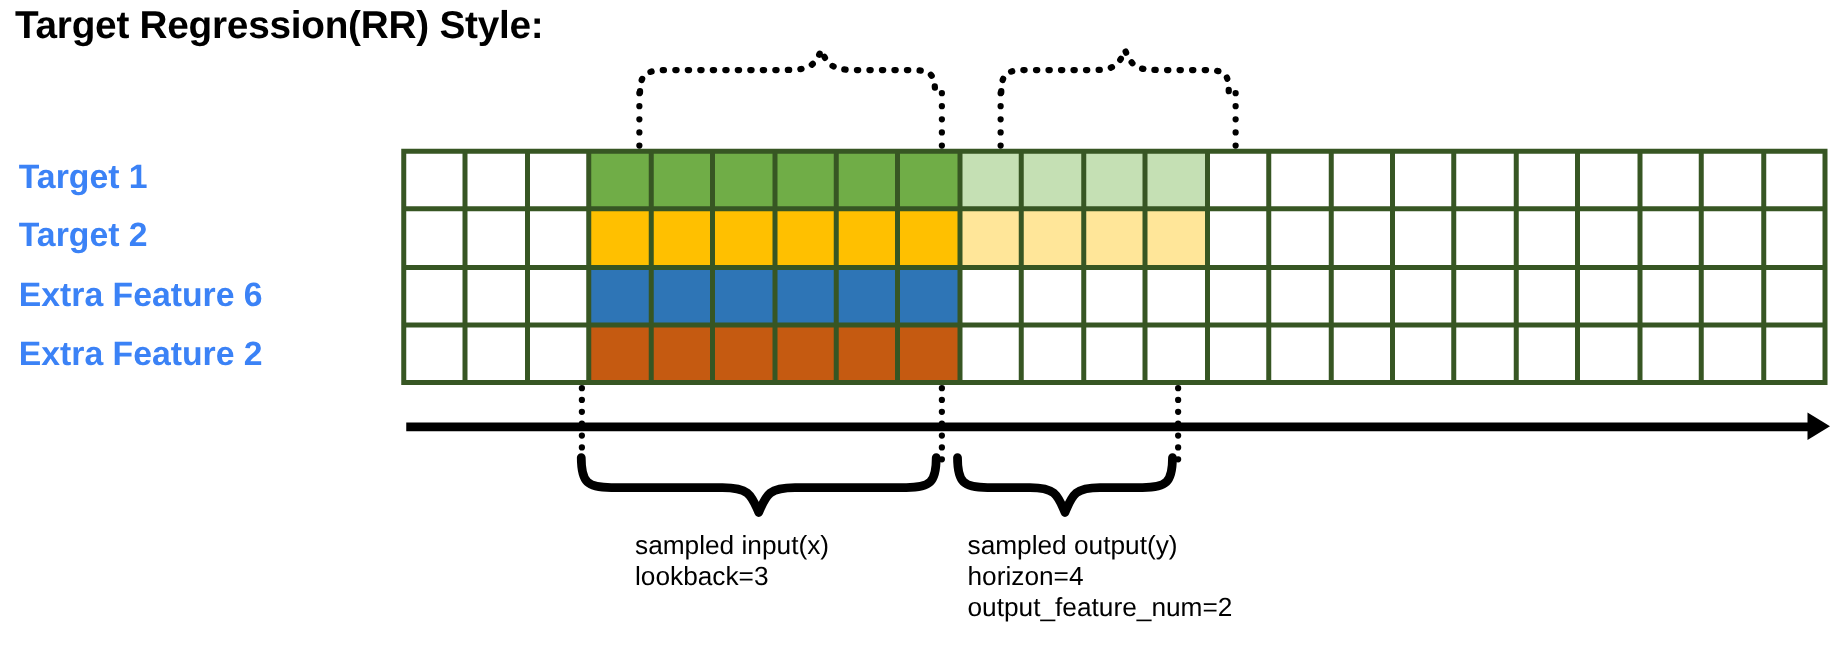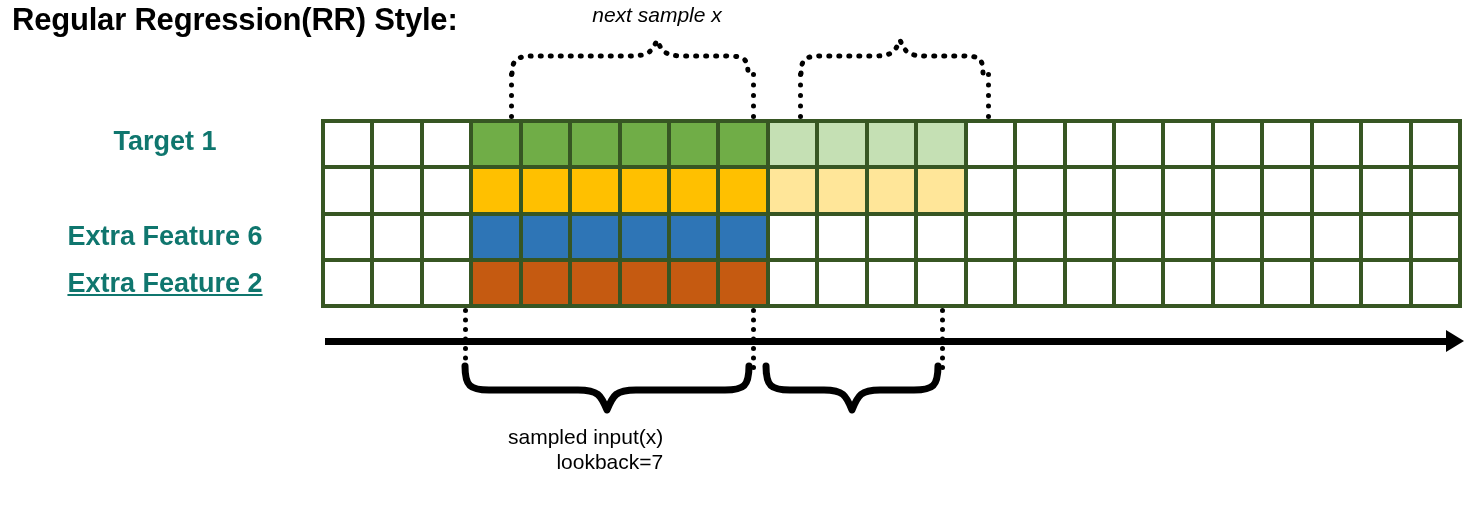--- a/index.html
+++ b/index.html
@@ -15,22 +15,22 @@
   
   .title{
     position:absolute;left:12px;top:2px;
     font-size:31px;font-weight:700;color:#000;
     letter-spacing:-0.2px;white-space:nowrap;
   }
 
   
   .row-label{
     position:absolute;right:0;width:300px;
-    text-align:center;
-    font-size:27px;font-weight:700;color:#0f766e;
+    text-align:left;
+    font-size:27px;font-weight:700;color:#3b82f6;
     white-space:nowrap;
   }
   .labels-col{position:absolute;left:10px;top:0;width:305px;height:516px;}
 
   
   .grid{
     position:absolute;left:321px;top:119px;
     width:1141px;height:189px;
     background:#375623;
     display:grid;
@@ -70,35 +70,36 @@
 
   
   .top-note{
     position:absolute;
     font-size:21px;font-style:italic;font-weight:400;color:#000;
     white-space:nowrap;text-align:center;
   }
   .bottom-note{
     position:absolute;
     font-size:21px;font-weight:400;color:#000;
-    white-space:nowrap;line-height:25px;text-align:right;
+    white-space:nowrap;line-height:25px;
   }
   .bottom-note div{display:block;}
 </style>
 </head>
 <body>
 
 <div id="stage">
 
-  <div class="title">Regular Regression(RR) Style:</div>
+  <div class="title">Target Regression(RR) Style:</div>
 
   <div class="labels-col">
     <div class="row-label" style="top:126px;">Target 1</div>
+    <div class="row-label" style="top:173px;">Target 2</div>
     <div class="row-label" style="top:221px;">Extra Feature 6</div>
-    <div class="row-label" style="top:268px;text-decoration:underline;">Extra Feature 2</div>
+    <div class="row-label" style="top:268px;">Extra Feature 2</div>
   </div>
 
   <div class="grid" id="grid" style="background: rgb(55, 86, 35); grid-template-columns: repeat(23, 1fr); grid-template-rows: repeat(4, 1fr);">
       <div class="cell" style="background: rgb(255, 255, 255);"></div>
       <div class="cell" style="background: rgb(255, 255, 255);"></div>
       <div class="cell" style="background: rgb(255, 255, 255);"></div>
       <div class="cell" style="background: rgb(112, 173, 71);"></div>
       <div class="cell" style="background: rgb(112, 173, 71);"></div>
       <div class="cell" style="background: rgb(112, 173, 71);"></div>
       <div class="cell" style="background: rgb(112, 173, 71);"></div>
@@ -209,20 +210,24 @@
     <path d="M 801,74 C 801,58 806,56 822,56 L 874,56 C 892,56 895,52 900,40
              C 905,52 908,56 926,56 L 962,56 C 980,56 983,58 983,74" fill="none" stroke="#000" stroke-width="5" stroke-linecap="round" stroke-dasharray="1 9"></path>
 
     <path d="M 465,366 C 465,386 470,390 489,390 L 578,390 C 598,390 601,395 607,410
              C 613,395 616,390 636,390 L 725,390 C 744,390 749,386 749,366" fill="none" stroke="#000" stroke-width="7" stroke-linecap="round" stroke-linejoin="round"></path>
 
     <path d="M 766,366 C 766,386 771,390 790,390 L 824,390 C 843,390 846,395 852,410
              C 858,395 861,390 880,390 L 914,390 C 933,390 938,386 938,366" fill="none" stroke="#000" stroke-width="7" stroke-linecap="round" stroke-linejoin="round"></path>
   </svg>
 
-  <div class="top-note" style="left:557px;top:3px;width:200px;">next sample x</div>
 
   <div class="bottom-note" style="left:508px;top:424px;">
     <div>sampled input(x)</div>
-    <div>lookback=7</div>
+    <div>lookback=3</div>
   </div>
+  <div class="bottom-note" style="left:774px;top:424px;">
+    <div>sampled output(y)</div>
+    <div>horizon=4</div>
+    <div>output_feature_num=2</div>
+  </div>
 
 </div>
 
 </body></html>

